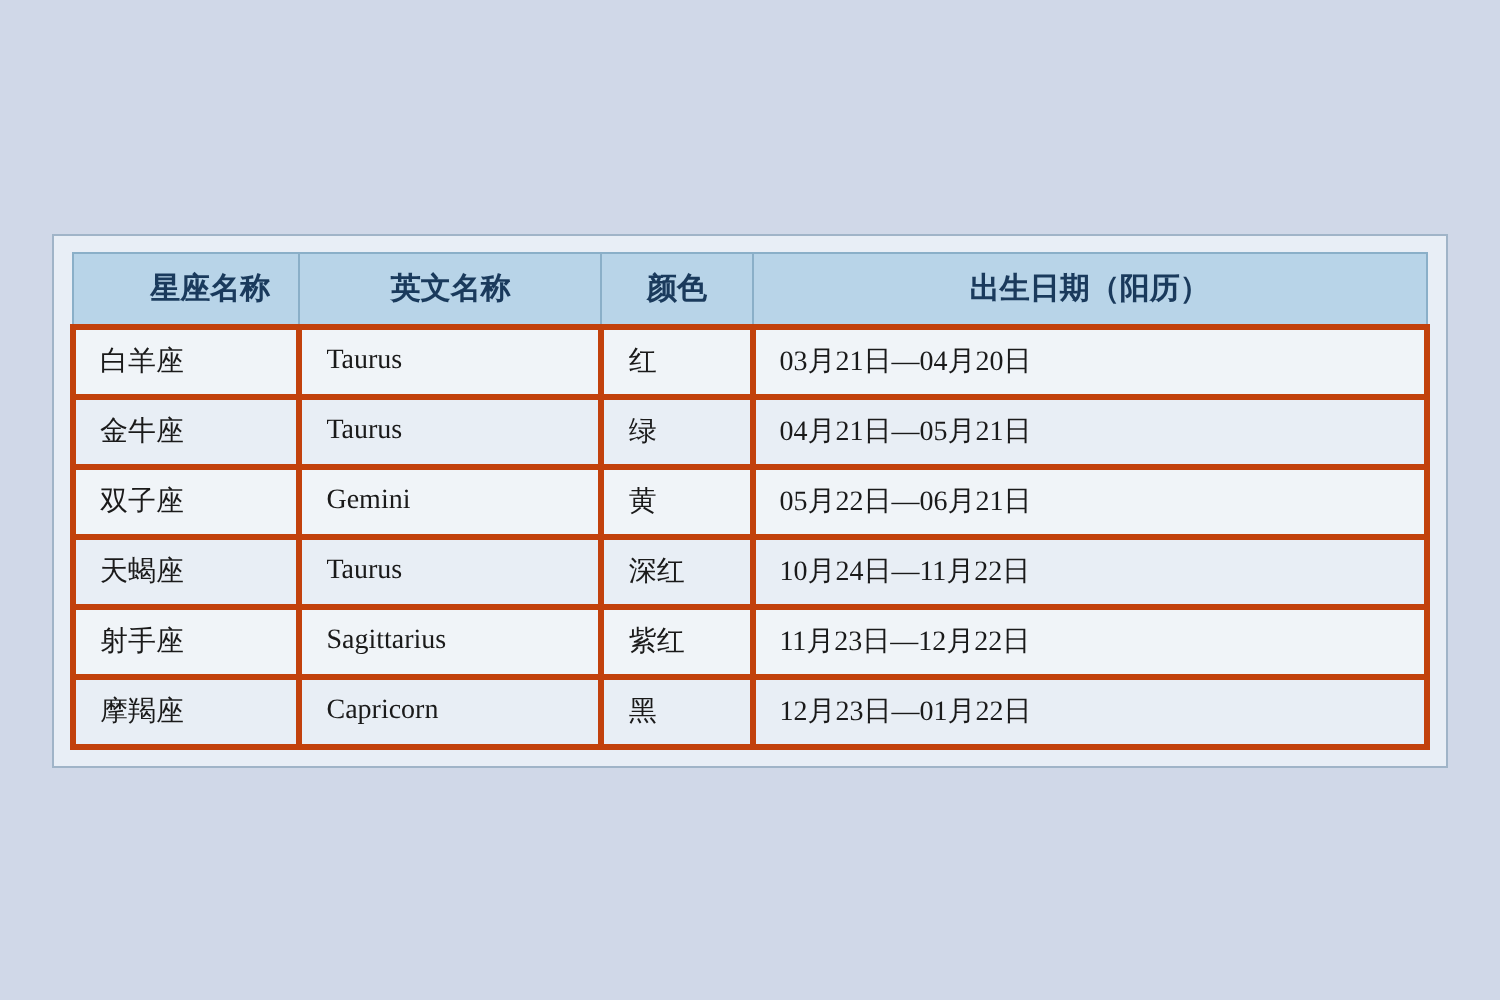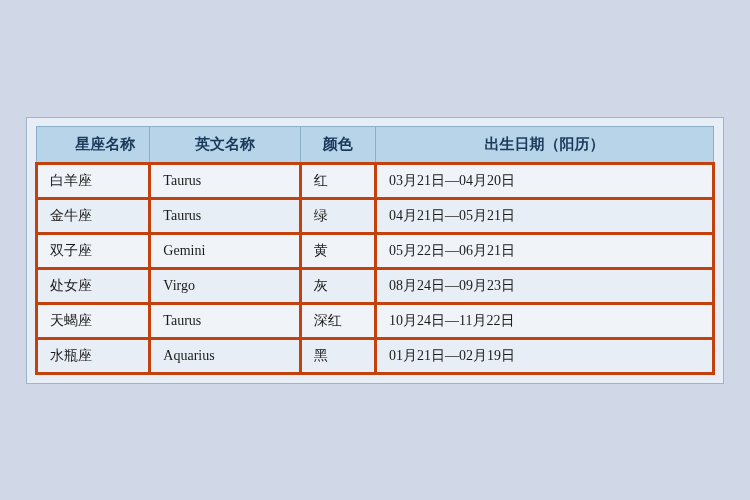--- a/index.html
+++ b/index.html
@@ -83,32 +83,32 @@
           <td>绿</td>
           <td>04月21日—05月21日</td>
         </tr>
         <tr>
           <td>双子座</td>
           <td>Gemini</td>
           <td>黄</td>
           <td>05月22日—06月21日</td>
         </tr>
         <tr>
-          <td>处女座</td>
-          <td>Virgo</td>
-          <td>灰</td>
-          <td>08月24日—09月23日</td>
-        </tr>
-        <tr>
           <td>天蝎座</td>
           <td>Taurus</td>
           <td>深红</td>
           <td>10月24日—11月22日</td>
         </tr>
         <tr>
-          <td>水瓶座</td>
-          <td>Aquarius</td>
+          <td>射手座</td>
+          <td>Sagittarius</td>
+          <td>紫红</td>
+          <td>11月23日—12月22日</td>
+        </tr>
+        <tr>
+          <td>摩羯座</td>
+          <td>Capricorn</td>
           <td>黑</td>
-          <td>01月21日—02月19日</td>
+          <td>12月23日—01月22日</td>
         </tr>
       </tbody>
   </table>
 </div>
 
 </body></html>

